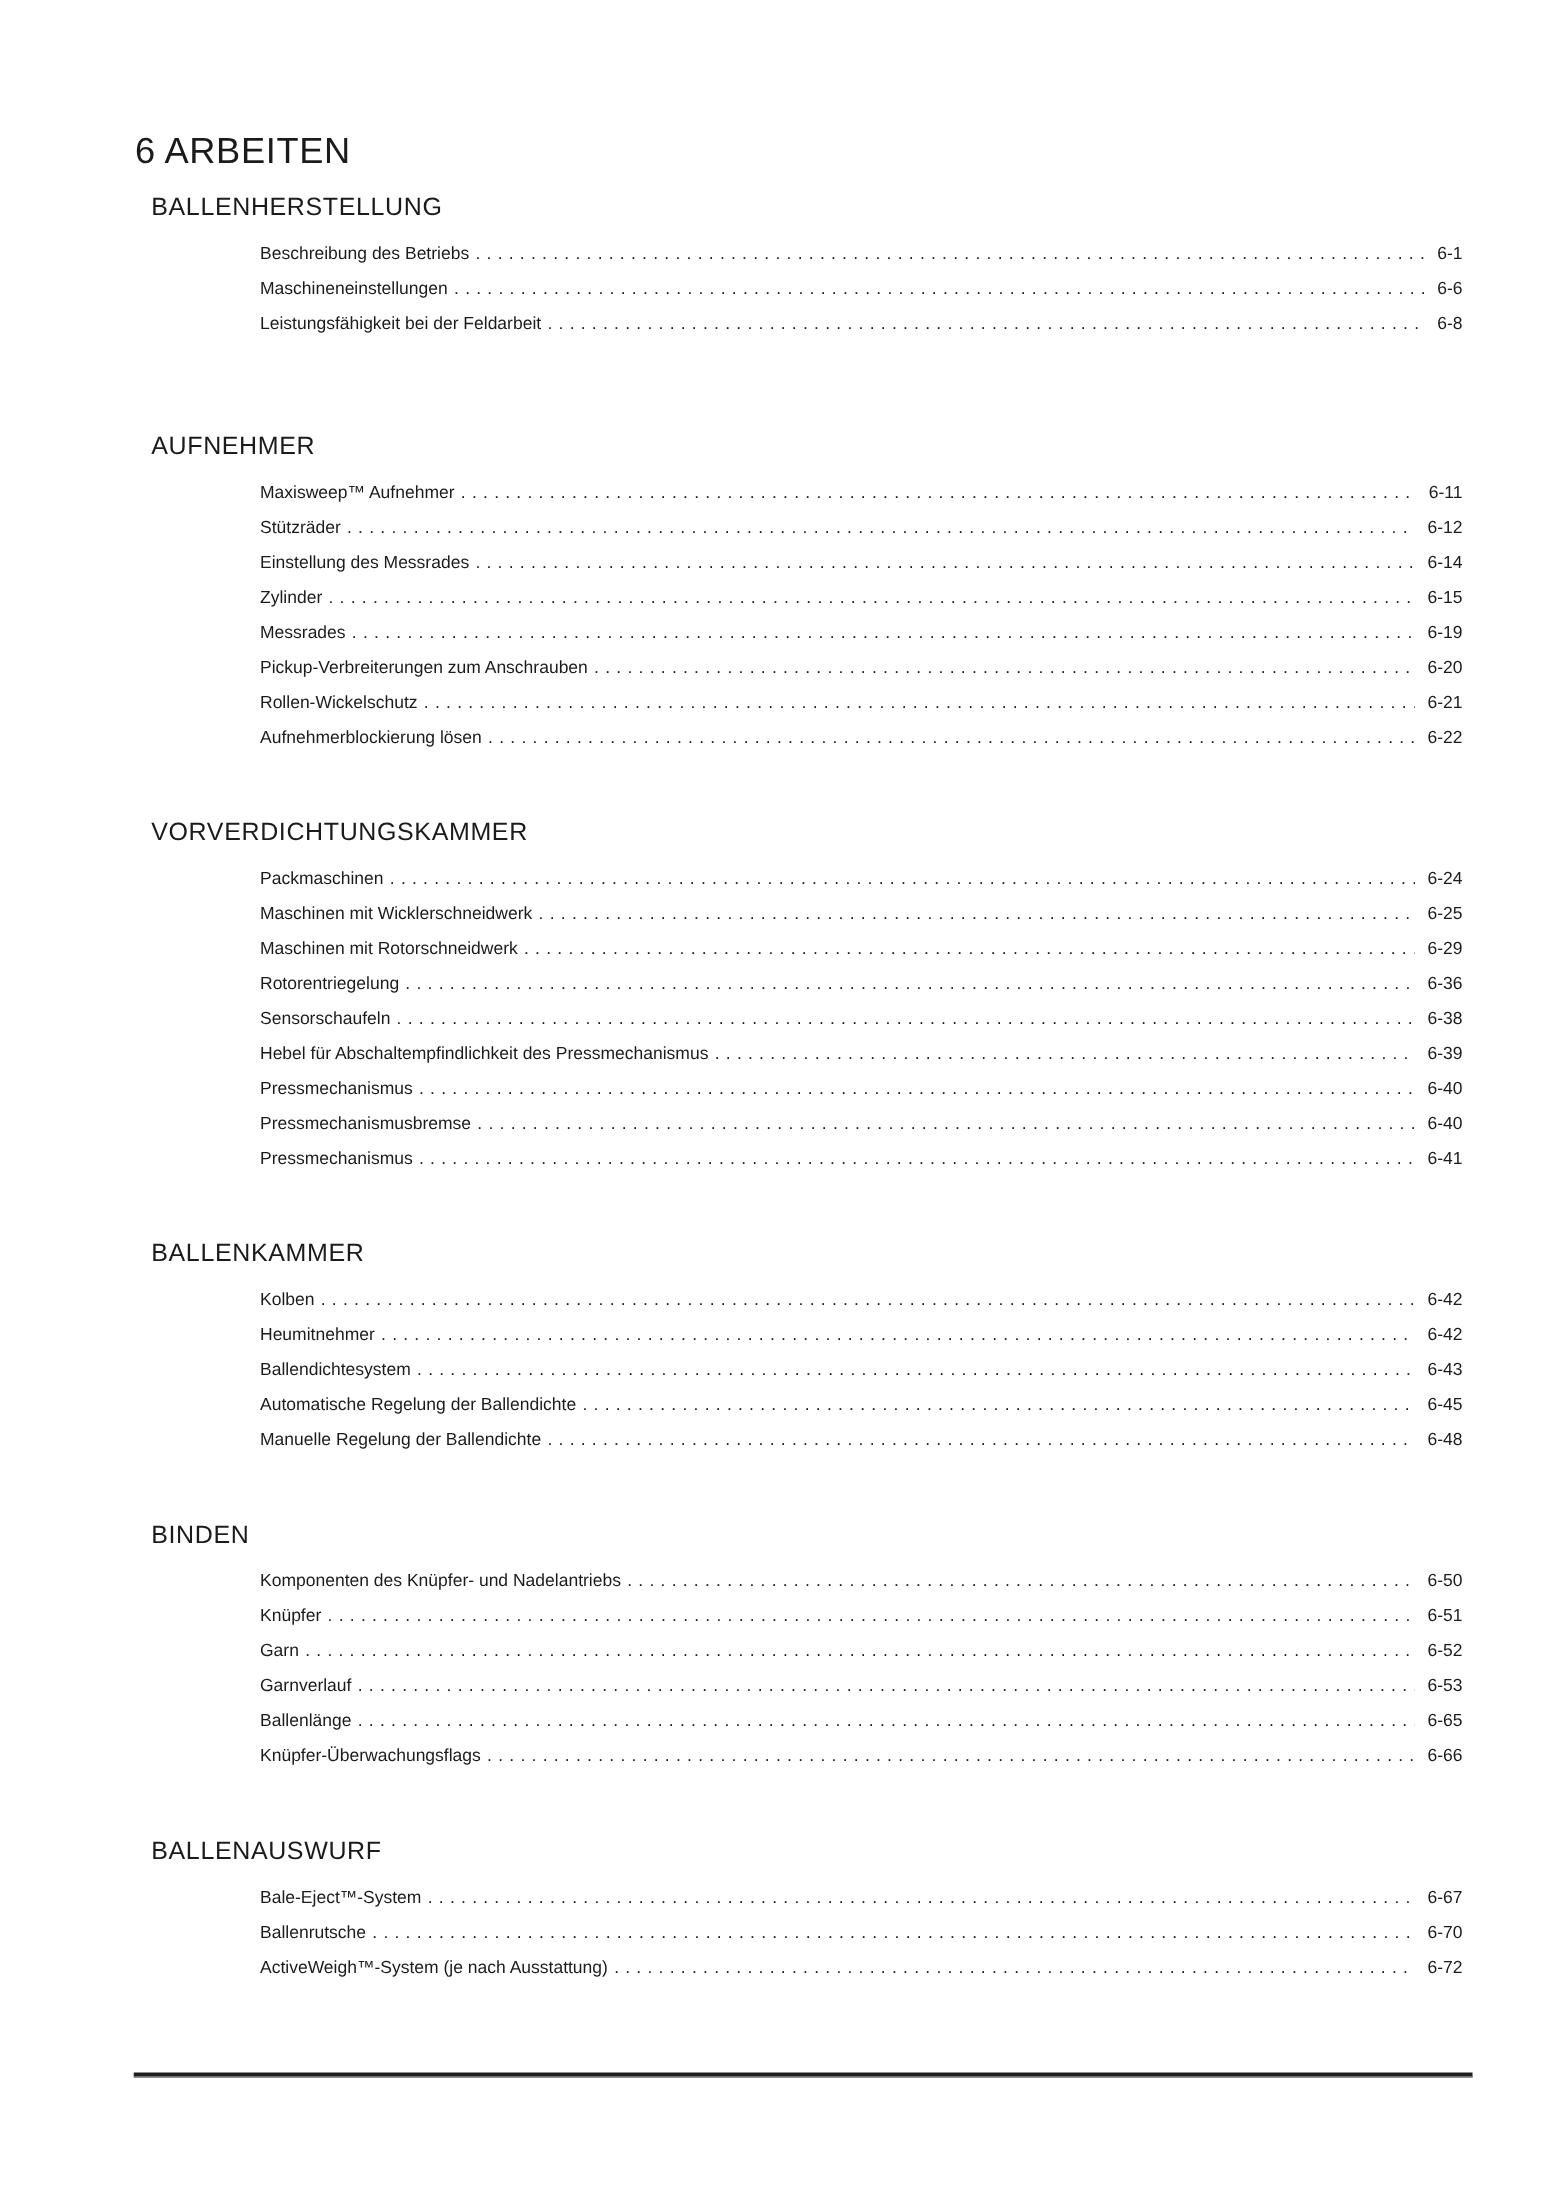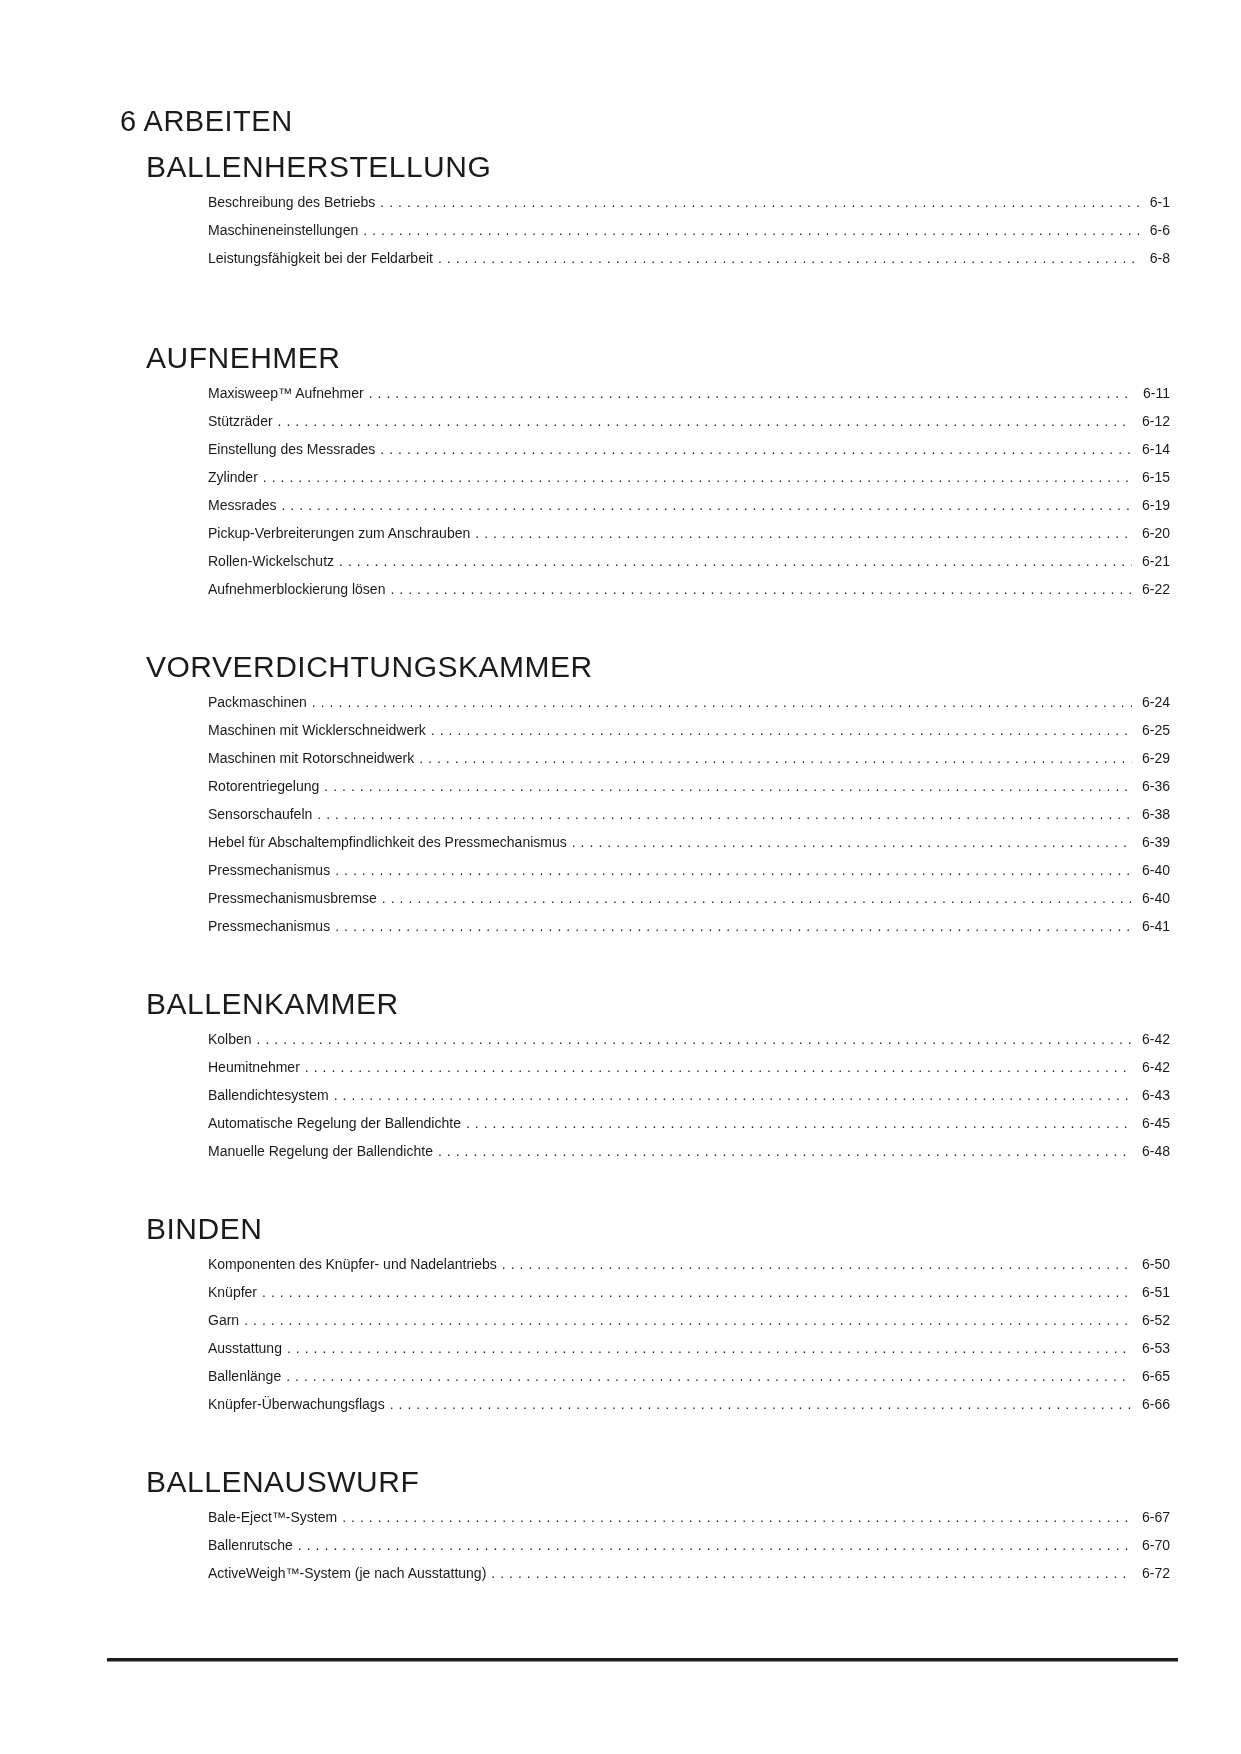--- a/index.html
+++ b/index.html
@@ -18,32 +18,32 @@
   .page {
     position: relative;
     padding: 104px 71px 0 108px;
     box-sizing: border-box;
     width: 1241px;
   }
   .chapter-title {
     font-size: 29px;
     font-weight: 400;
     line-height: 35px;
-    margin: 0 0 10px 12px;
+    margin: 0 0 10px 0;
     letter-spacing: 0.5px;
     white-space: nowrap;
   }
   .toc-section { margin: 0; }
   .toc-section + .toc-section { margin-top: 46px; }
   .toc-section.first-gap-large { margin-top: 68px; }
   .section-heading {
-    font-size: 30px;
+    font-size: 20px;
     font-weight: 400;
     line-height: 35px;
-    margin: 0 0 4px 38px;
+    margin: 0 0 4px 13px;
     letter-spacing: 0.5px;
     white-space: nowrap;
   }
   .rows {
     margin-left: 100px;
     width: 962px;
   }
   .row {
     display: flex;
     align-items: baseline;
@@ -274,21 +274,21 @@
     <span class="page-num">6-51</span>
   </div>
 
   <div class="row">
     <span class="label">Garn</span>
     <span class="leader"></span>
     <span class="page-num">6-52</span>
   </div>
 
   <div class="row">
-    <span class="label">Ausstattung</span>
+    <span class="label">Garnverlauf</span>
     <span class="leader"></span>
     <span class="page-num">6-53</span>
   </div>
 
   <div class="row">
     <span class="label">Ballenlänge</span>
     <span class="leader"></span>
     <span class="page-num">6-65</span>
   </div>
 

